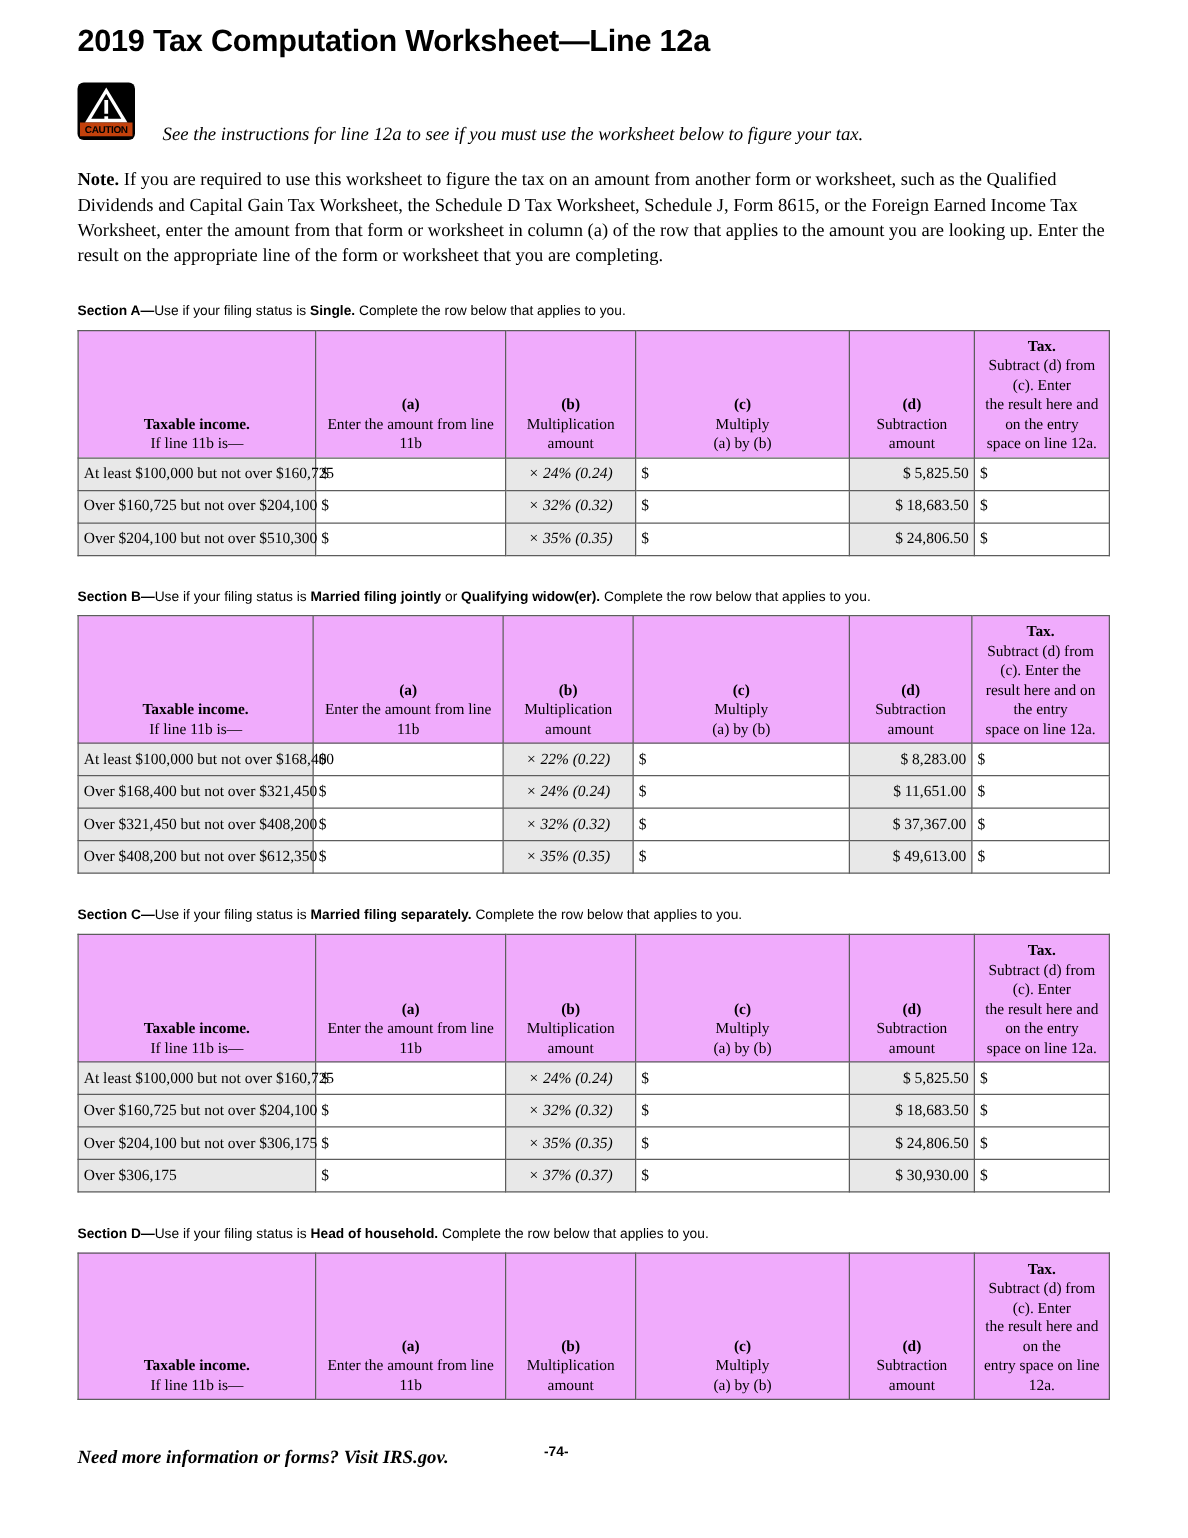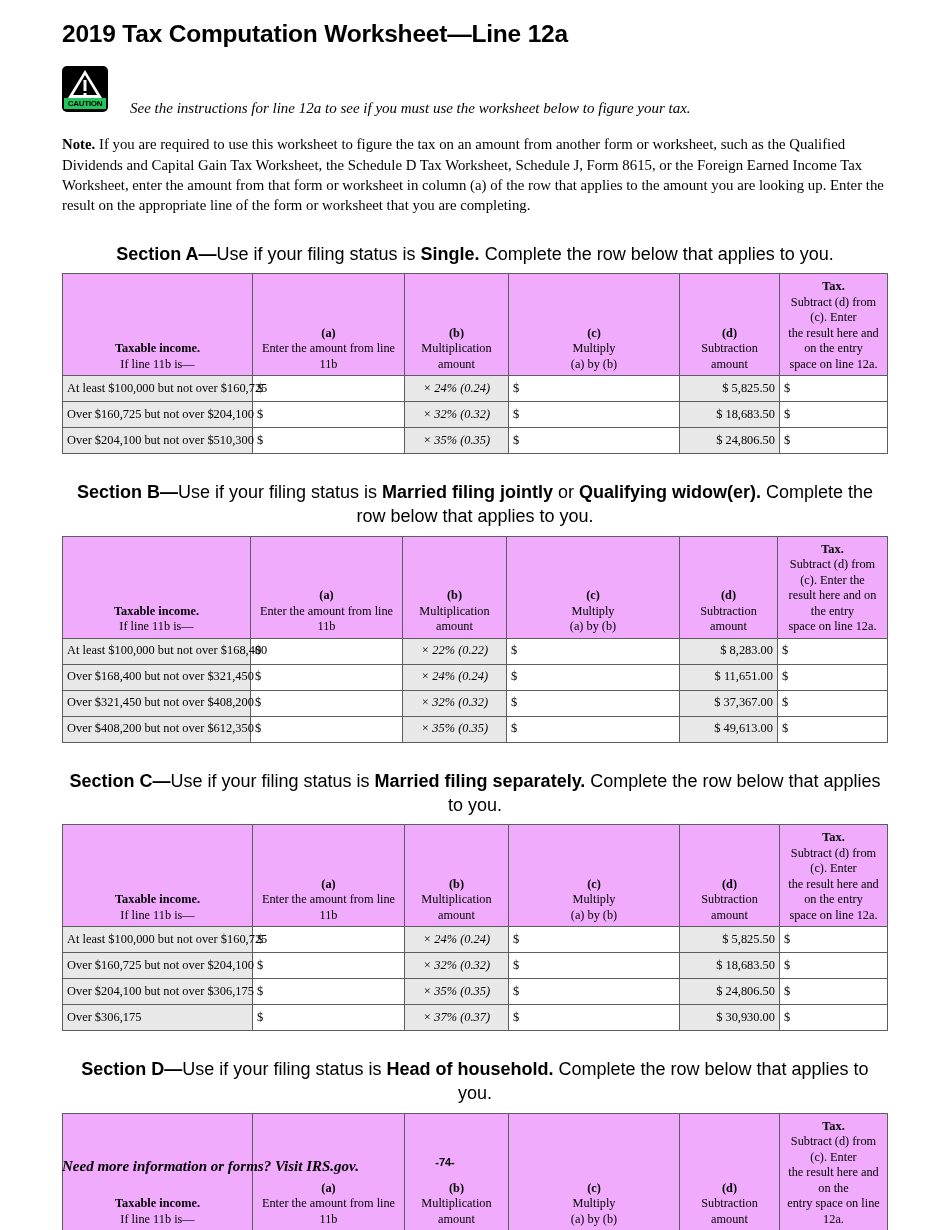--- a/index.html
+++ b/index.html
@@ -88,21 +88,21 @@
     width: 3px;
     height: 3px;
     background: #ffffff;
   }
   .caution-icon .cap {
     position: absolute;
     left: 2px;
     right: 2px;
     bottom: 3px;
     height: 11px;
-    background: #22c55e;
+    background: #c2410c;
     color: #000000;
     font-family: "Liberation Sans", sans-serif;
     font-weight: bold;
     font-size: 8px;
     line-height: 11px;
     text-align: center;
     letter-spacing: -0.3px;
   }
   .caution-text {
     font-family: Liberation Serif, serif;
@@ -119,25 +119,24 @@
     margin-top: 14px;
     font-size: 14.8px;
     line-height: 1.38;
     text-align: left;
   }
   .note b { font-weight: bold; }
 
   
   .section-head {
     font-family: "Liberation Sans", sans-serif;
-    font-size: 18px;
+    font-size: 11px;
     line-height: 1.35;
     margin-top: 26px;
     margin-bottom: 7px;
-    text-align: center;
   }
   .section-head b { font-weight: bold; }
 
   
   table.tcw {
     border-collapse: collapse;
     width: 825px;
     table-layout: fixed;
     border: 1px solid #5d5d5d;
   }

